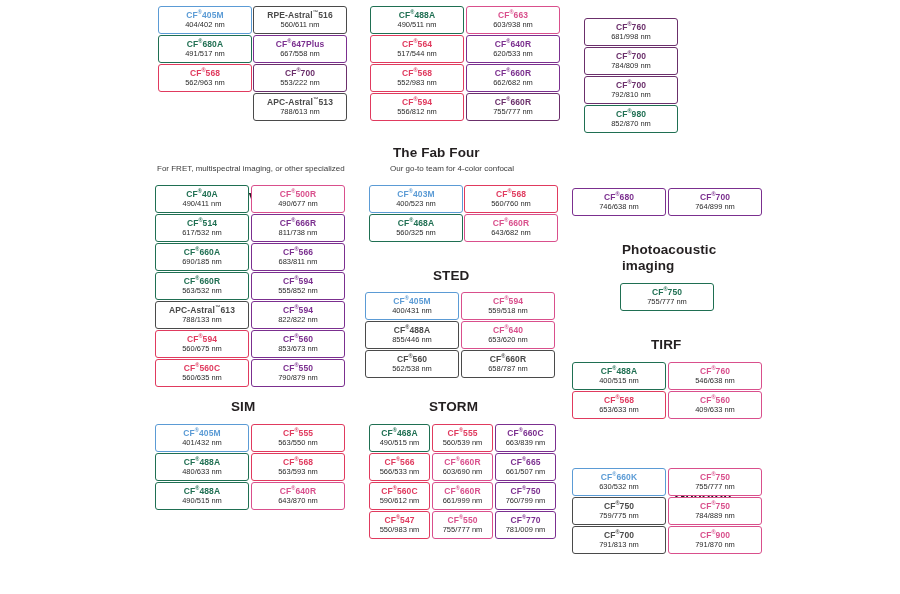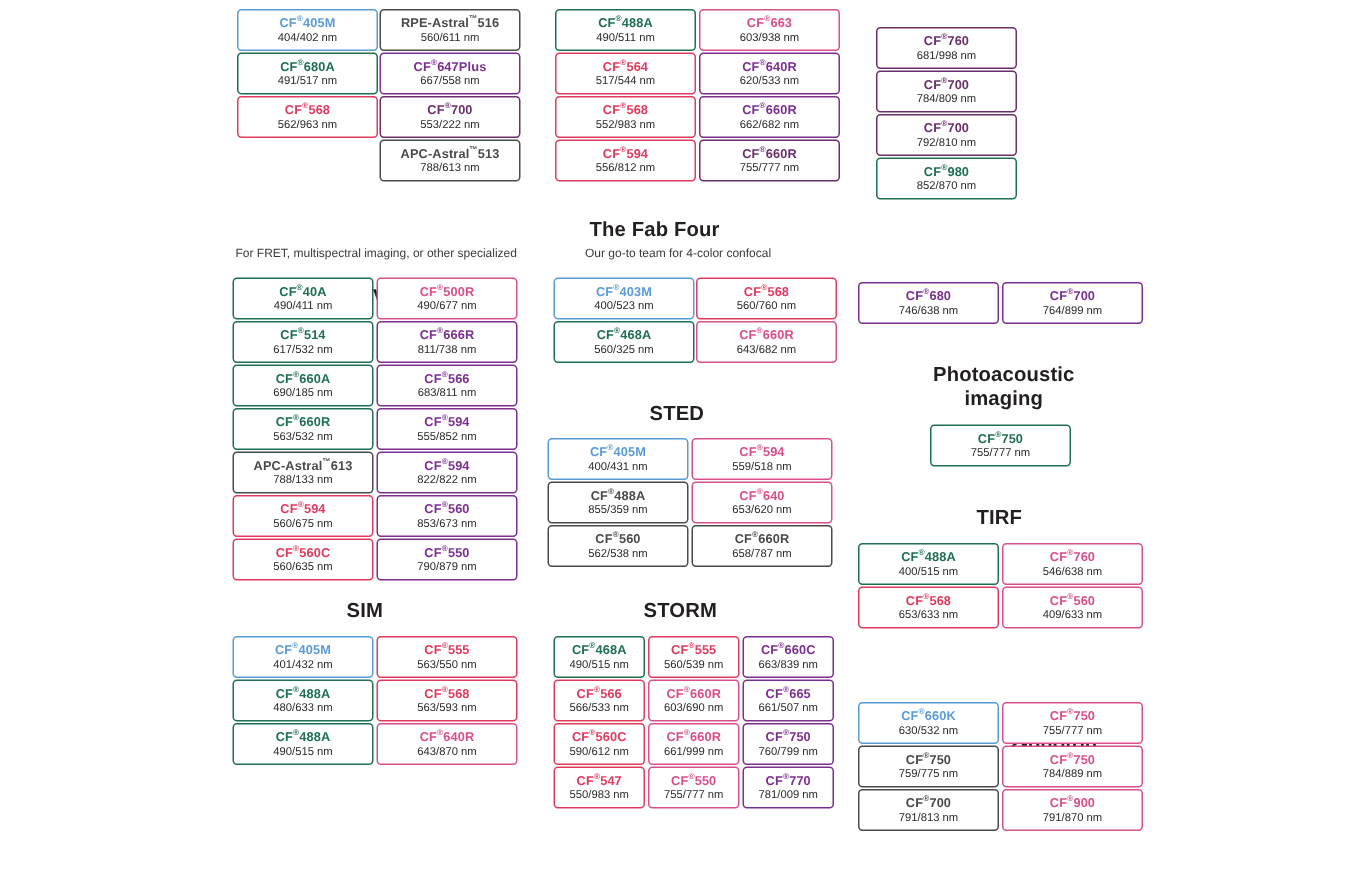--- a/index.html
+++ b/index.html
@@ -216,41 +216,41 @@
       <div class="name" style="color: rgb(217, 79, 140);">CF<sup>®</sup>660R</div>
       <div class="wl">643/682 nm</div>
     </div>
     <div class="grp-title" style="left: 433px; top: 268px;">STED</div>
     <div class="chip" style="left: 365px; top: 292px; border-color: rgb(91, 155, 213);">
       <div class="name" style="color: rgb(91, 155, 213);">CF<sup>®</sup>405M</div>
       <div class="wl">400/431 nm</div>
     </div>
     <div class="chip" style="left: 365px; top: 321px; border-color: rgb(74, 74, 74);">
       <div class="name" style="color: rgb(74, 74, 74);">CF<sup>®</sup>488A</div>
-      <div class="wl">855/359 nm</div>
+      <div class="wl">855/446 nm</div>
     </div>
     <div class="chip" style="left: 365px; top: 350px; border-color: rgb(74, 74, 74);">
       <div class="name" style="color: rgb(74, 74, 74);">CF<sup>®</sup>560</div>
       <div class="wl">562/538 nm</div>
     </div>
     <div class="chip" style="left: 461px; top: 292px; border-color: rgb(217, 79, 140);">
       <div class="name" style="color: rgb(217, 79, 140);">CF<sup>®</sup>594</div>
       <div class="wl">559/518 nm</div>
     </div>
     <div class="chip" style="left: 461px; top: 321px; border-color: rgb(217, 79, 140);">
       <div class="name" style="color: rgb(217, 79, 140);">CF<sup>®</sup>640</div>
       <div class="wl">653/620 nm</div>
     </div>
     <div class="chip" style="left: 461px; top: 350px; border-color: rgb(74, 74, 74);">
       <div class="name" style="color: rgb(74, 74, 74);">CF<sup>®</sup>660R</div>
       <div class="wl">658/787 nm</div>
     </div>
     <div class="grp-title two-line" style="left: 622px; top: 242px;">
       <div style="text-align: center;">Photoacoustic</div>
-      <div style="text-align: center;">imaging</div>
+      <div style="">imaging</div>
     </div>
     <div class="chip" style="left: 620px; top: 283px; border-color: rgb(31, 111, 82);">
       <div class="name" style="color: rgb(31, 111, 82);">CF<sup>®</sup>750</div>
       <div class="wl">755/777 nm</div>
     </div>
     <div class="chip" style="left: 572px; top: 188px; border-color: rgb(123, 47, 143);">
       <div class="name" style="color: rgb(123, 47, 143);">CF<sup>®</sup>680</div>
       <div class="wl">746/638 nm</div>
     </div>
     <div class="chip" style="left: 668px; top: 188px; border-color: rgb(123, 47, 143);">

